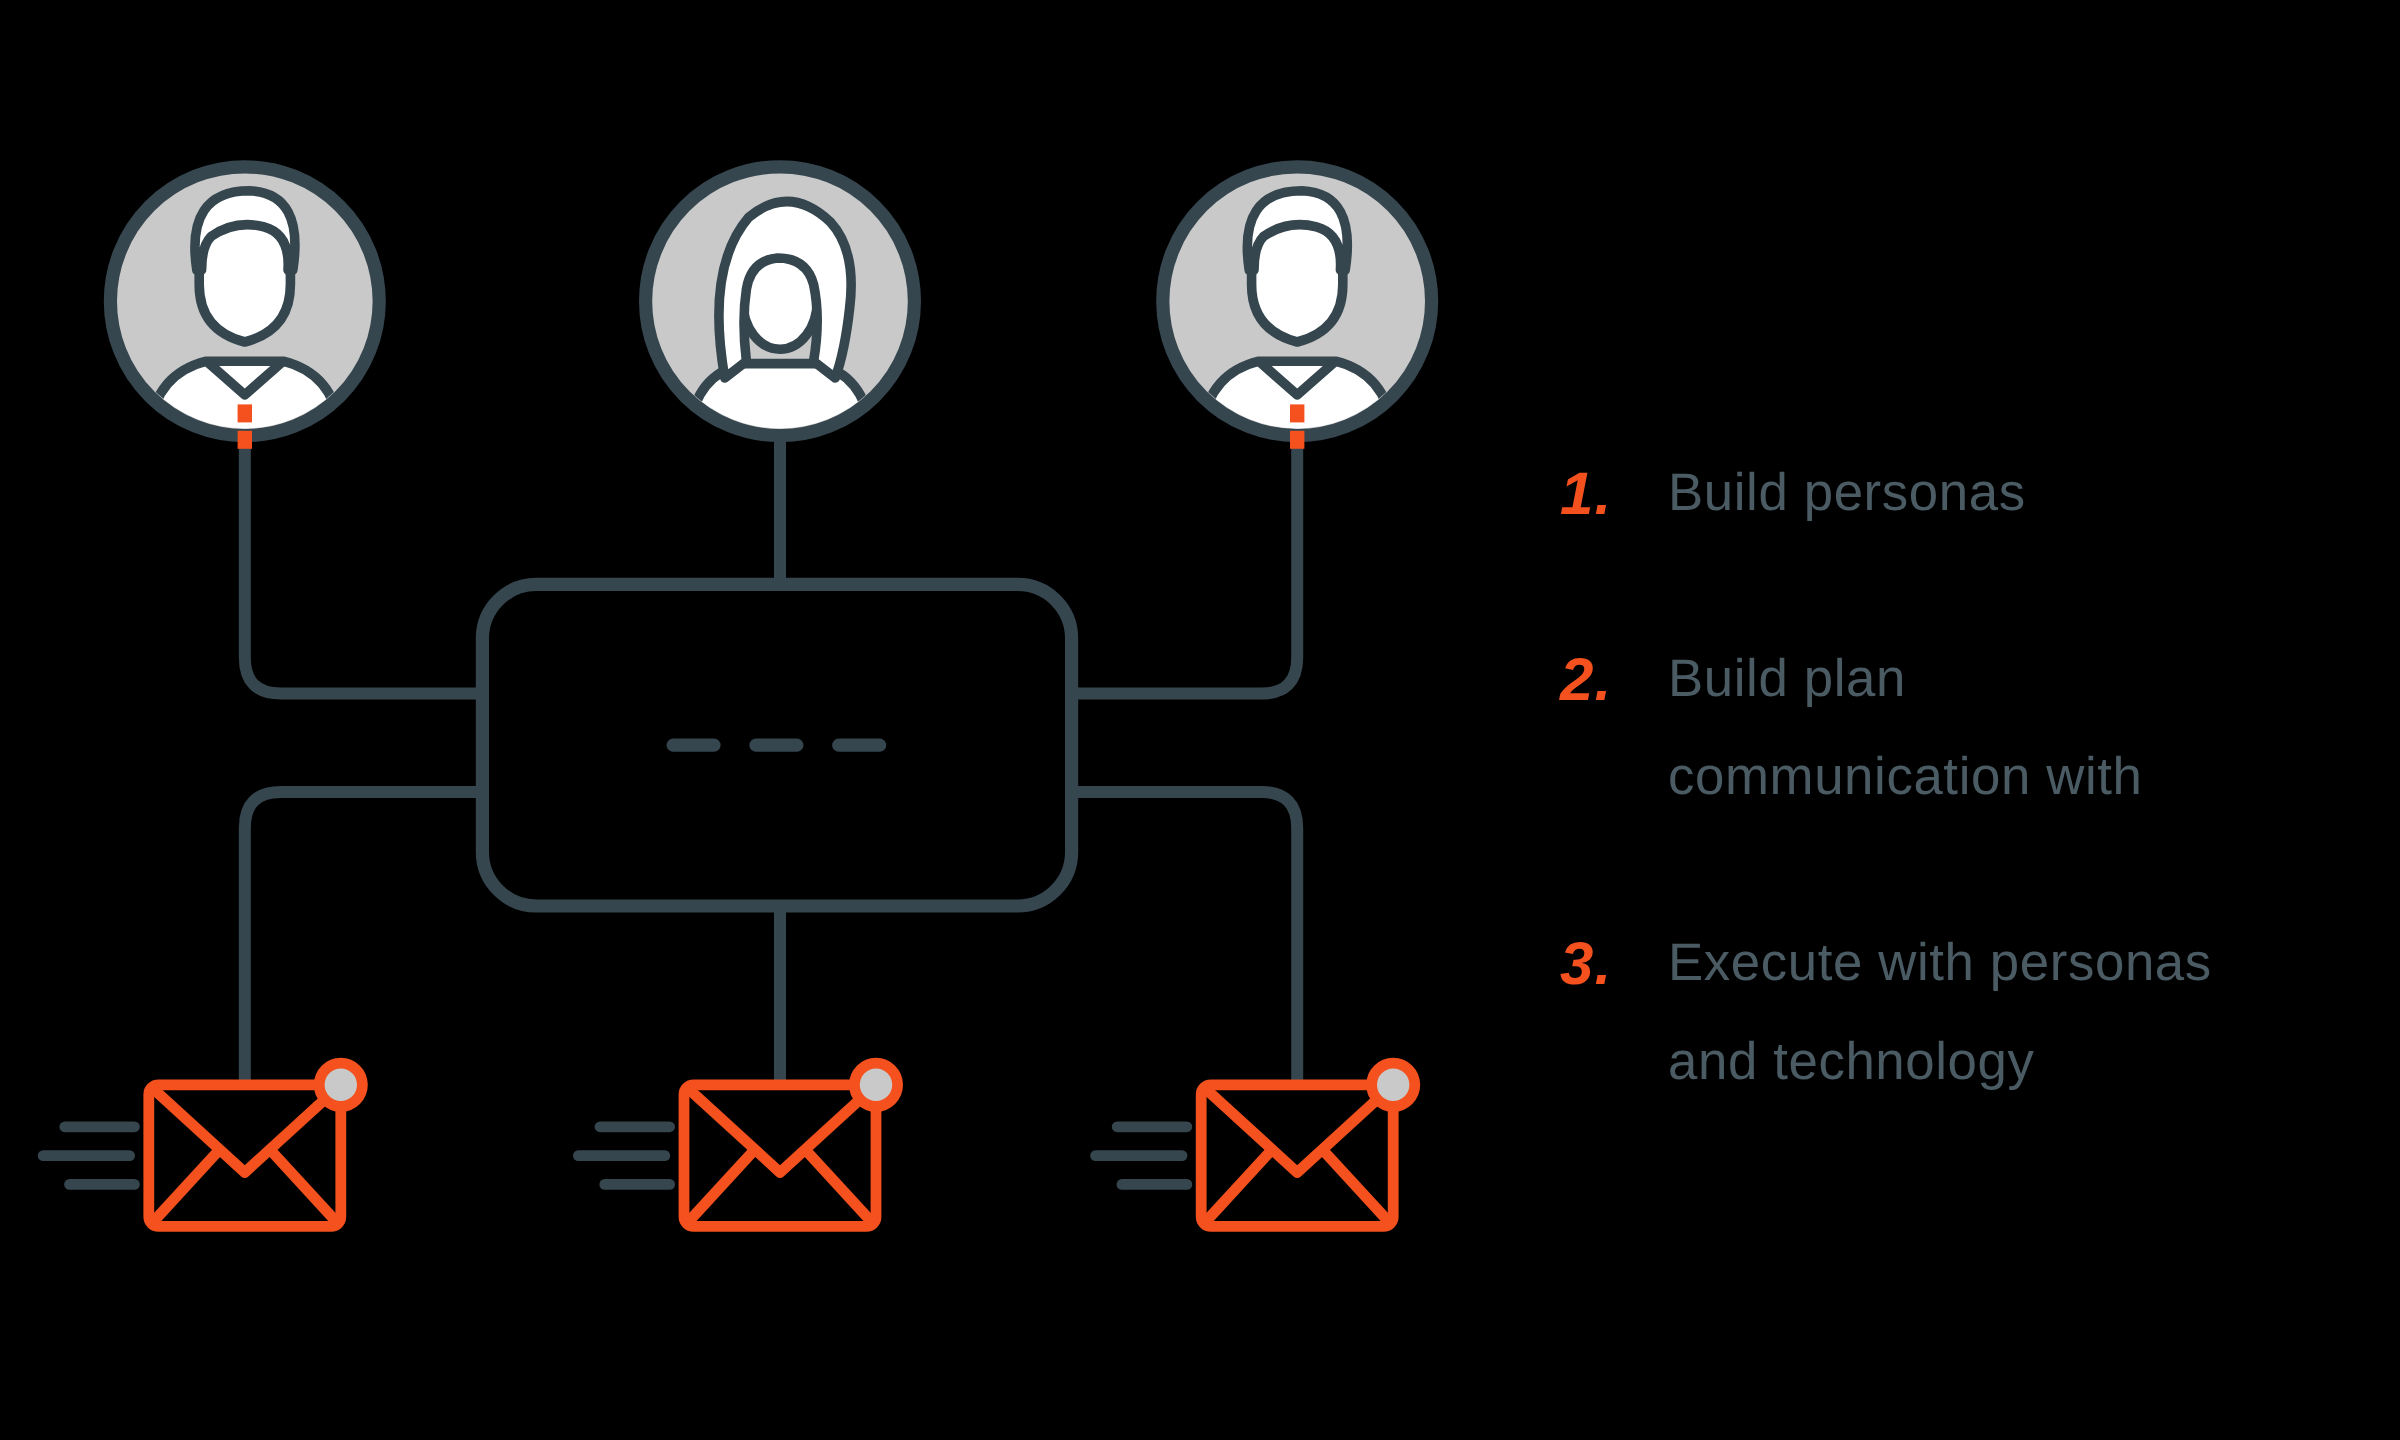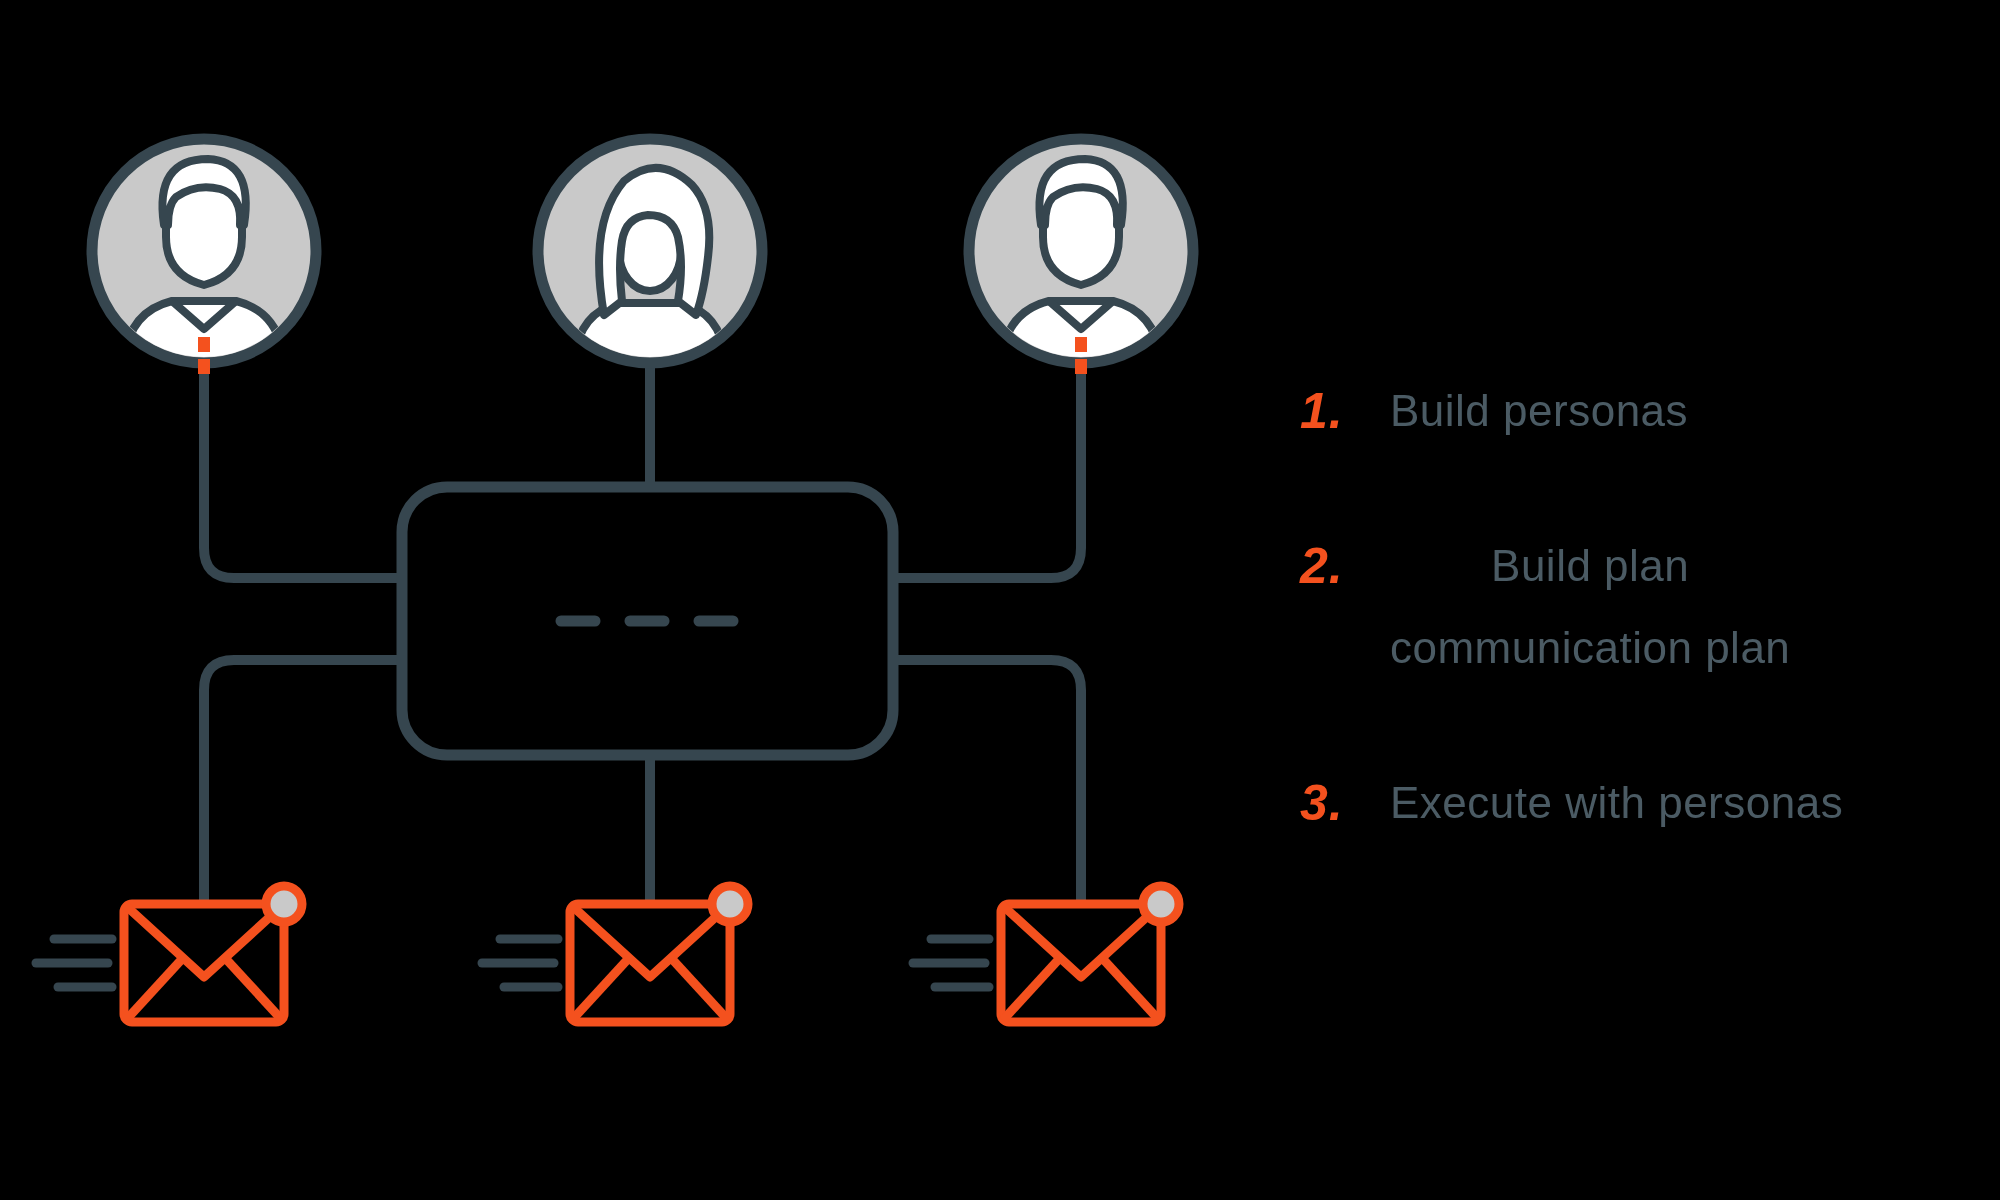--- a/index.html
+++ b/index.html
@@ -39,21 +39,20 @@
     width: 90px;
     color: #f4511e;
     font-style: italic;
     font-weight: bold;
     font-size: 50px;
     line-height: 82px;
     letter-spacing: 1px;
   }
   .lines {
     display: block;
-    text-align: center;
   }
   .line {
     display: block;
     font-size: 44px;
     line-height: 82px;
     color: #4b5b64;
     letter-spacing: 0.5px;
   }
 </style>
 </head>
@@ -150,22 +149,23 @@
   <div class="step step-1">
     <span class="num">1.</span>
     <span class="lines">
       <span class="line">Build personas</span>
     </span>
   </div>
   <div class="step step-2">
     <span class="num">2.</span>
     <span class="lines">
       <span class="line">Build plan</span>
-      <span class="line">communication plan</span>
+      <span class="line">communication with</span>
     </span>
   </div>
   <div class="step step-3">
     <span class="num">3.</span>
     <span class="lines">
       <span class="line">Execute with personas</span>
+      <span class="line">and technology</span>
     </span>
   </div>
 </div>
 
 </body></html>

